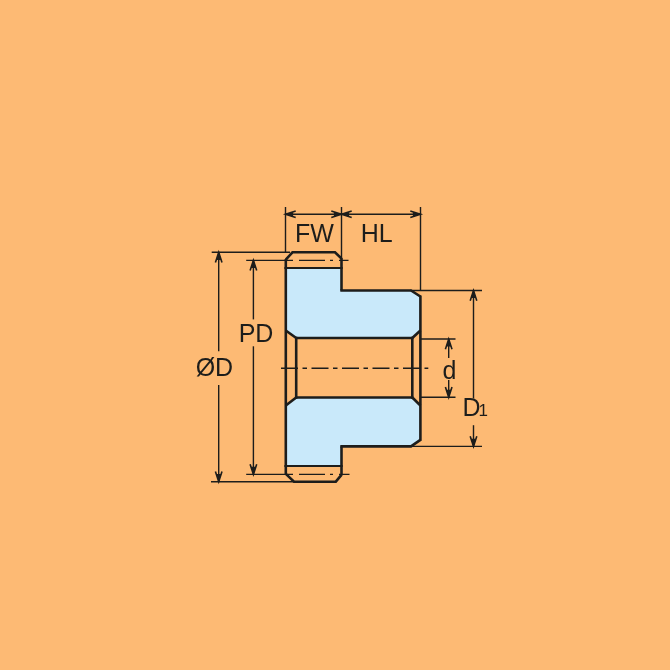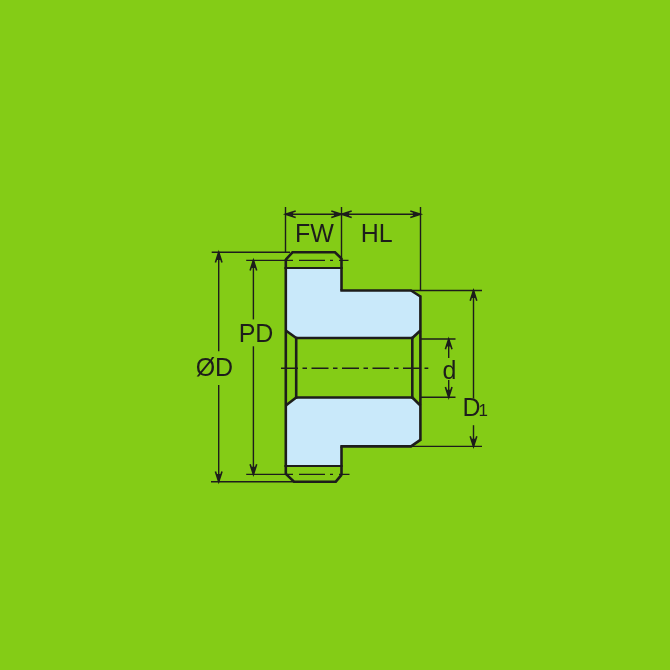--- a/index.html
+++ b/index.html
@@ -1,16 +1,16 @@
 <!DOCTYPE html>
 <html><head>
 <meta charset="utf-8">
 <style>
   html,body{margin:0;padding:0;background:#ffffff;}
-  .wrap{width:670px;height:670px;position:relative;background:#84cc16;}
+  .wrap{width:670px;height:670px;position:relative;background:#fdba74;}
   svg{position:absolute;left:0;top:0;}
   text{font-family:"Liberation Sans", sans-serif; fill:#1d1d1b;}
 </style>
 </head>
 <body>
 <div class="wrap">
 <svg width="670" height="670" viewBox="0 0 670 670">
   <defs>
 
     <g id="ar">

